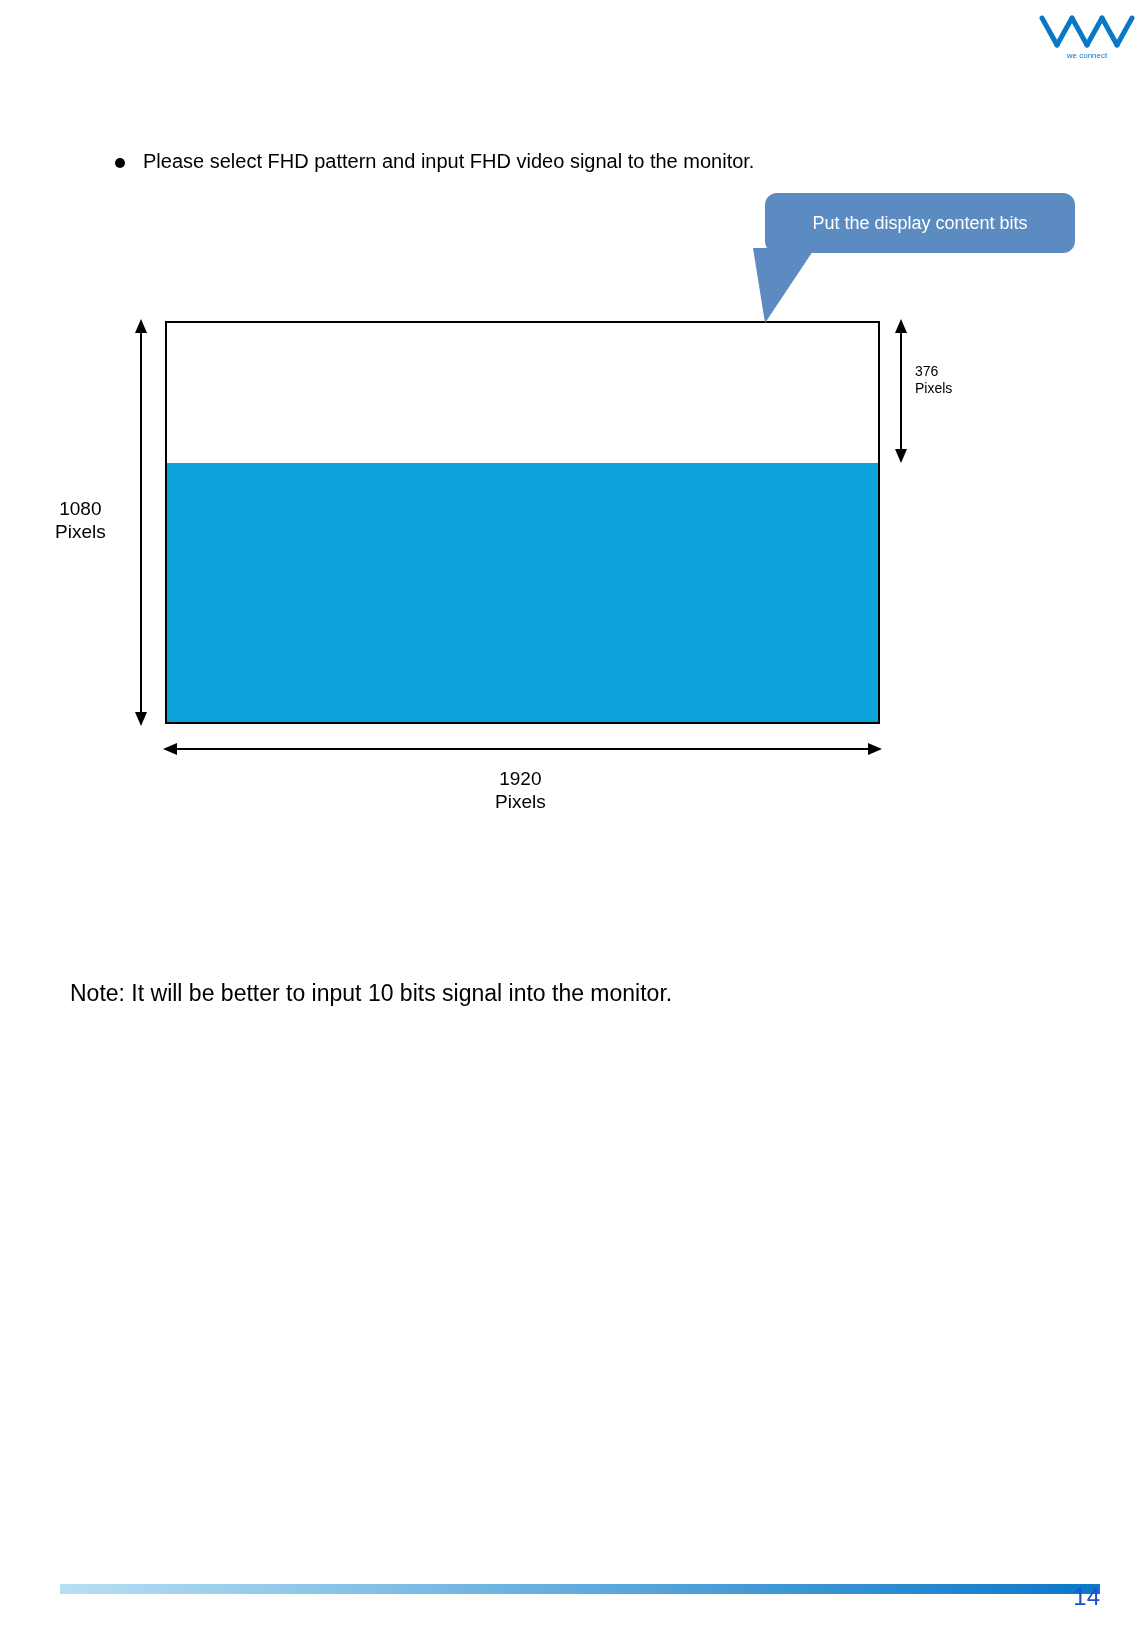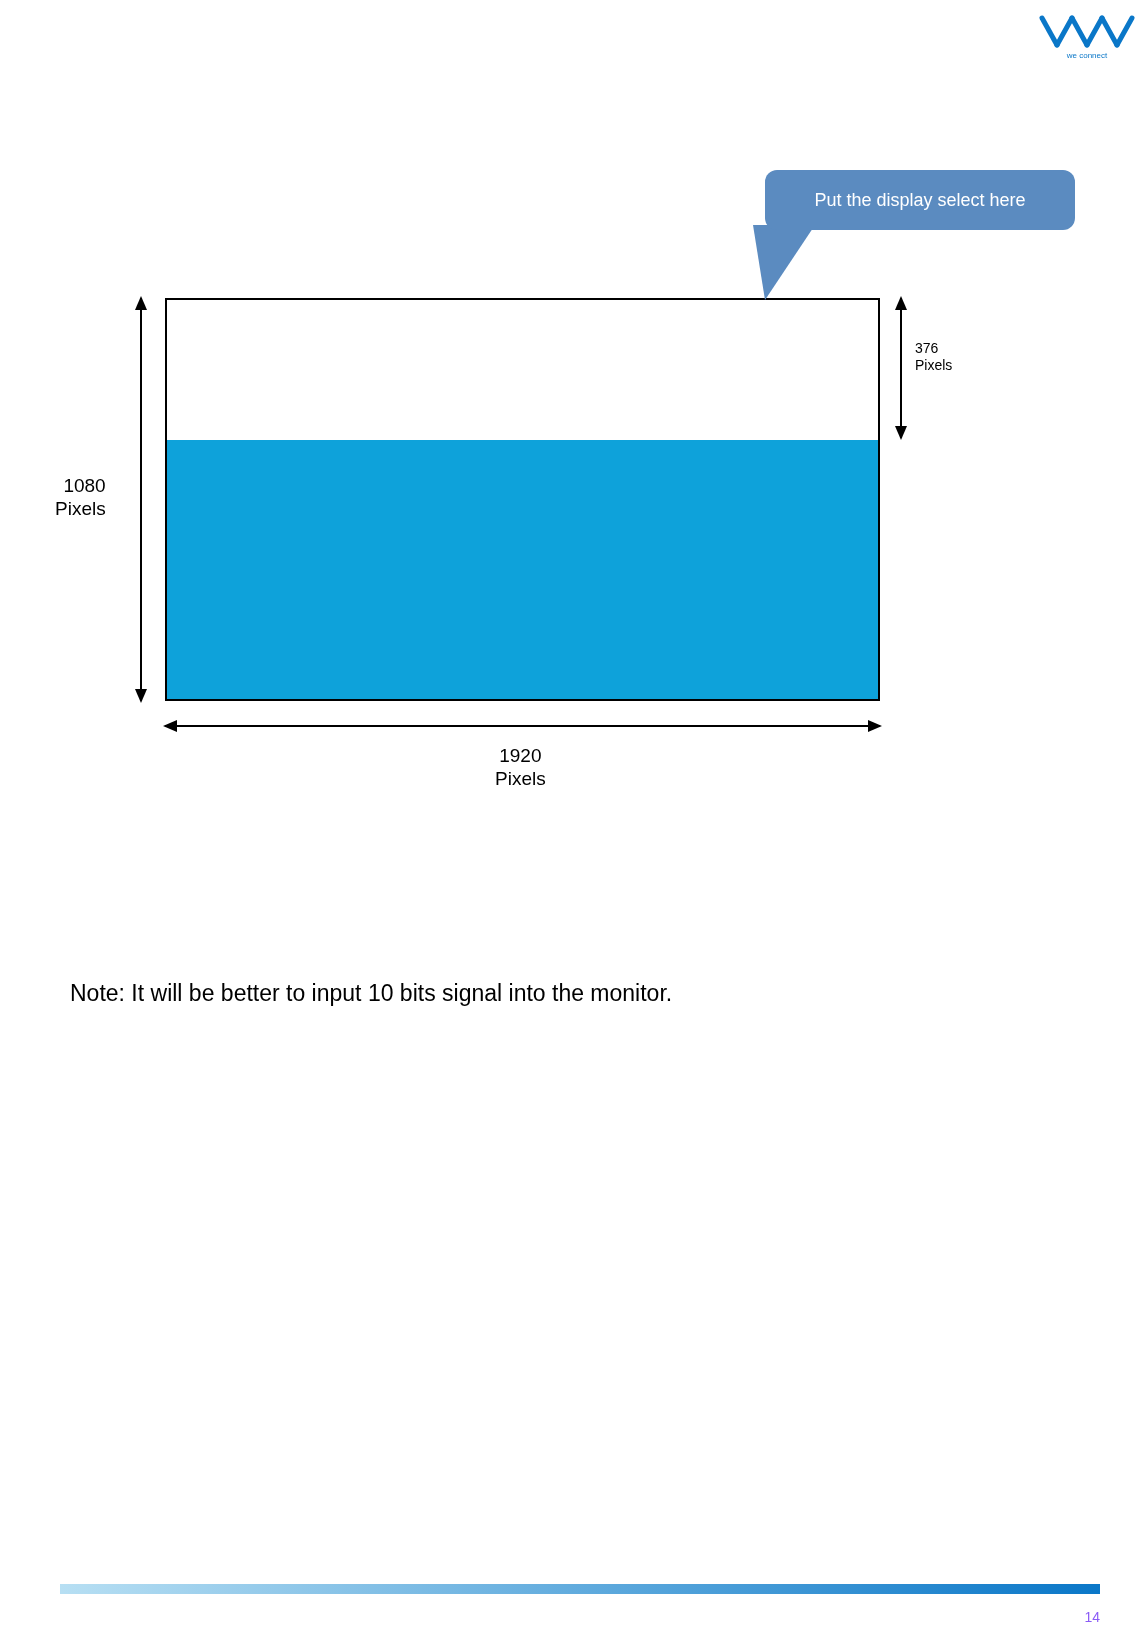--- a/index.html
+++ b/index.html
@@ -129,21 +129,21 @@
       left: -5px;
       border-left: 6px solid transparent;
       border-right: 6px solid transparent;
       border-top: 14px solid #000;
     }
     .label-1080 {
       position: absolute;
       top: 305px;
       left: -15px;
       font-size: 19px;
-      text-align: right;
+      text-align: center;
       line-height: 1.2;
     }
     .arrow-v-right {
       position: absolute;
       top: 128px;
       left: 830px;
       height: 140px;
       width: 2px;
       background: #000;
     }
@@ -216,24 +216,24 @@
     .footer-gradient {
       position: absolute;
       bottom: 35px;
       left: 60px;
       right: 45px;
       height: 10px;
       background: linear-gradient(to right, #b7dff3 0%, #0a77c8 100%);
     }
     .page-number {
       position: absolute;
-      bottom: 4px;
+      bottom: 18px;
       right: 45px;
-      font-size: 14px;
-      color: #8b5cf6;
+      font-size: 24px;
+      color: #1d4ed8;
     }
   </style>
 </head>
 <body>
 
 <div class="logo">
   <svg viewBox="0 0 100 50" width="100" height="50">
     <g fill="none" stroke="#0a77c8" stroke-width="5" stroke-linecap="round">
       <path d="M5 8 L20 35"></path>
       <path d="M20 35 L35 8"></path>
@@ -242,25 +242,26 @@
       <path d="M65 8 L80 35"></path>
       <path d="M80 35 L95 8"></path>
     </g>
     <text x="50" y="48" font-size="8" fill="#0a77c8" text-anchor="middle" font-family="Arial">we connect</text>
   </svg>
 </div>
 
 <div class="content">
 
   <ul class="bullets">
+    <li>Please select FHD pattern and input FHD video signal to the monitor.</li>
   </ul>
 
   <div class="diagram-area">
     <div class="callout-bubble">
-      <span>Put the display select here</span>
+      <span>Put the display content bits</span>
     </div>
     <div class="callout-tail"></div>
 
     <div class="screen-box">
       <div class="screen-bottom"></div>
     </div>
 
     <div class="arrow-v-left"></div>
     <div class="label-1080">
       <span>1080</span><br>

